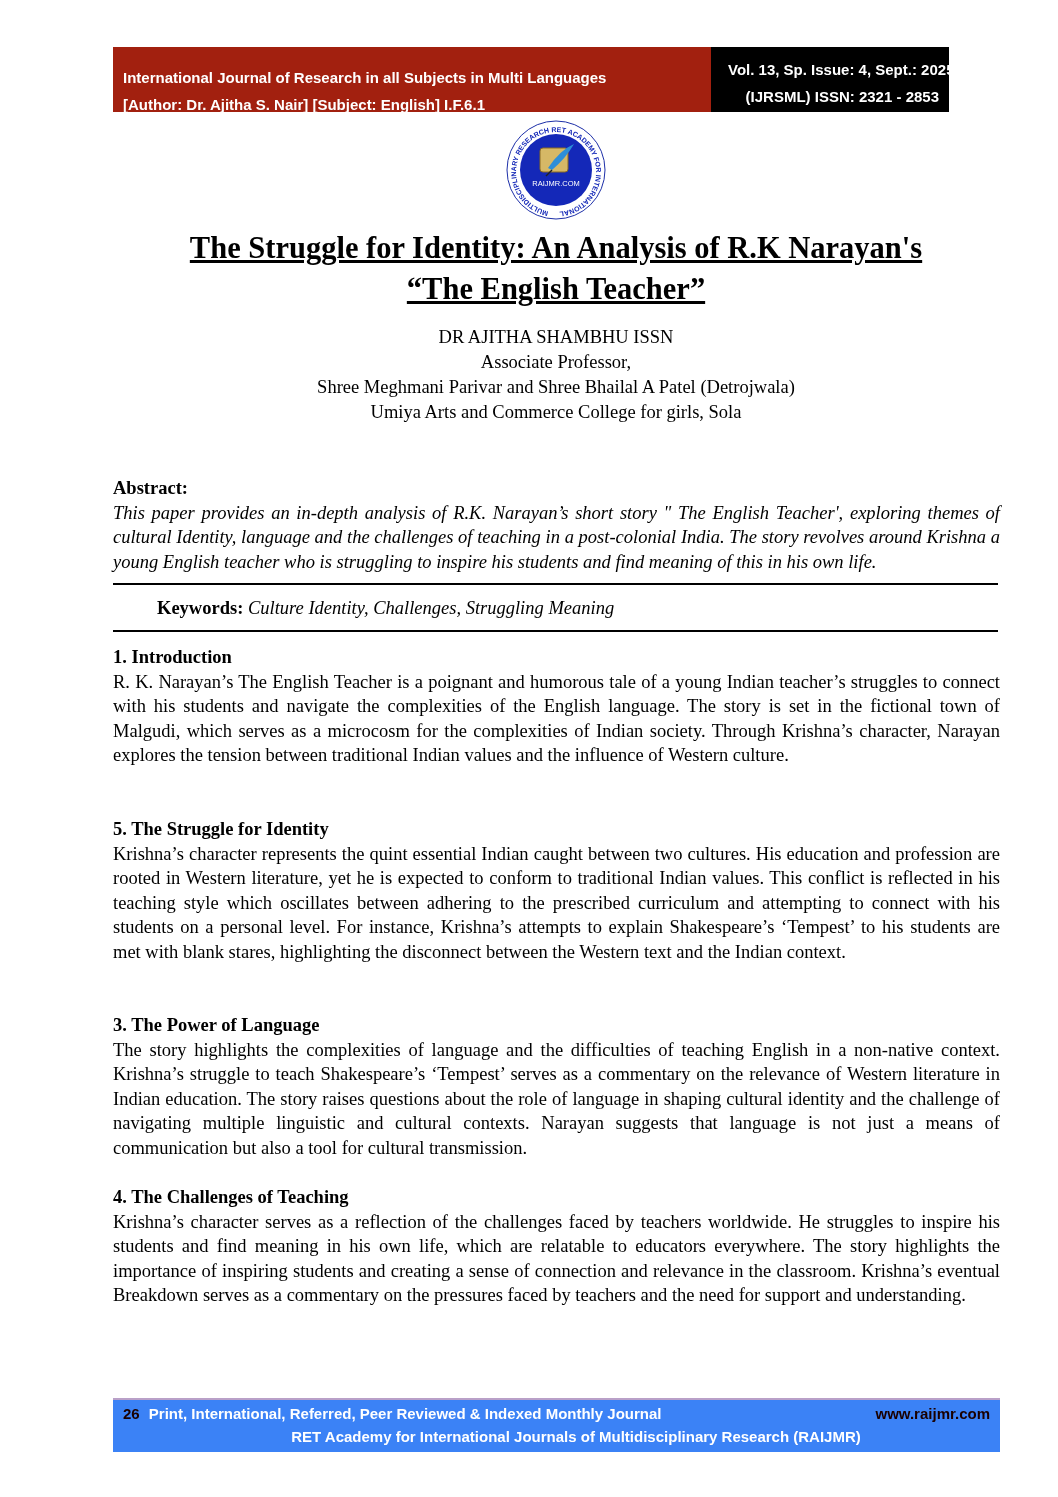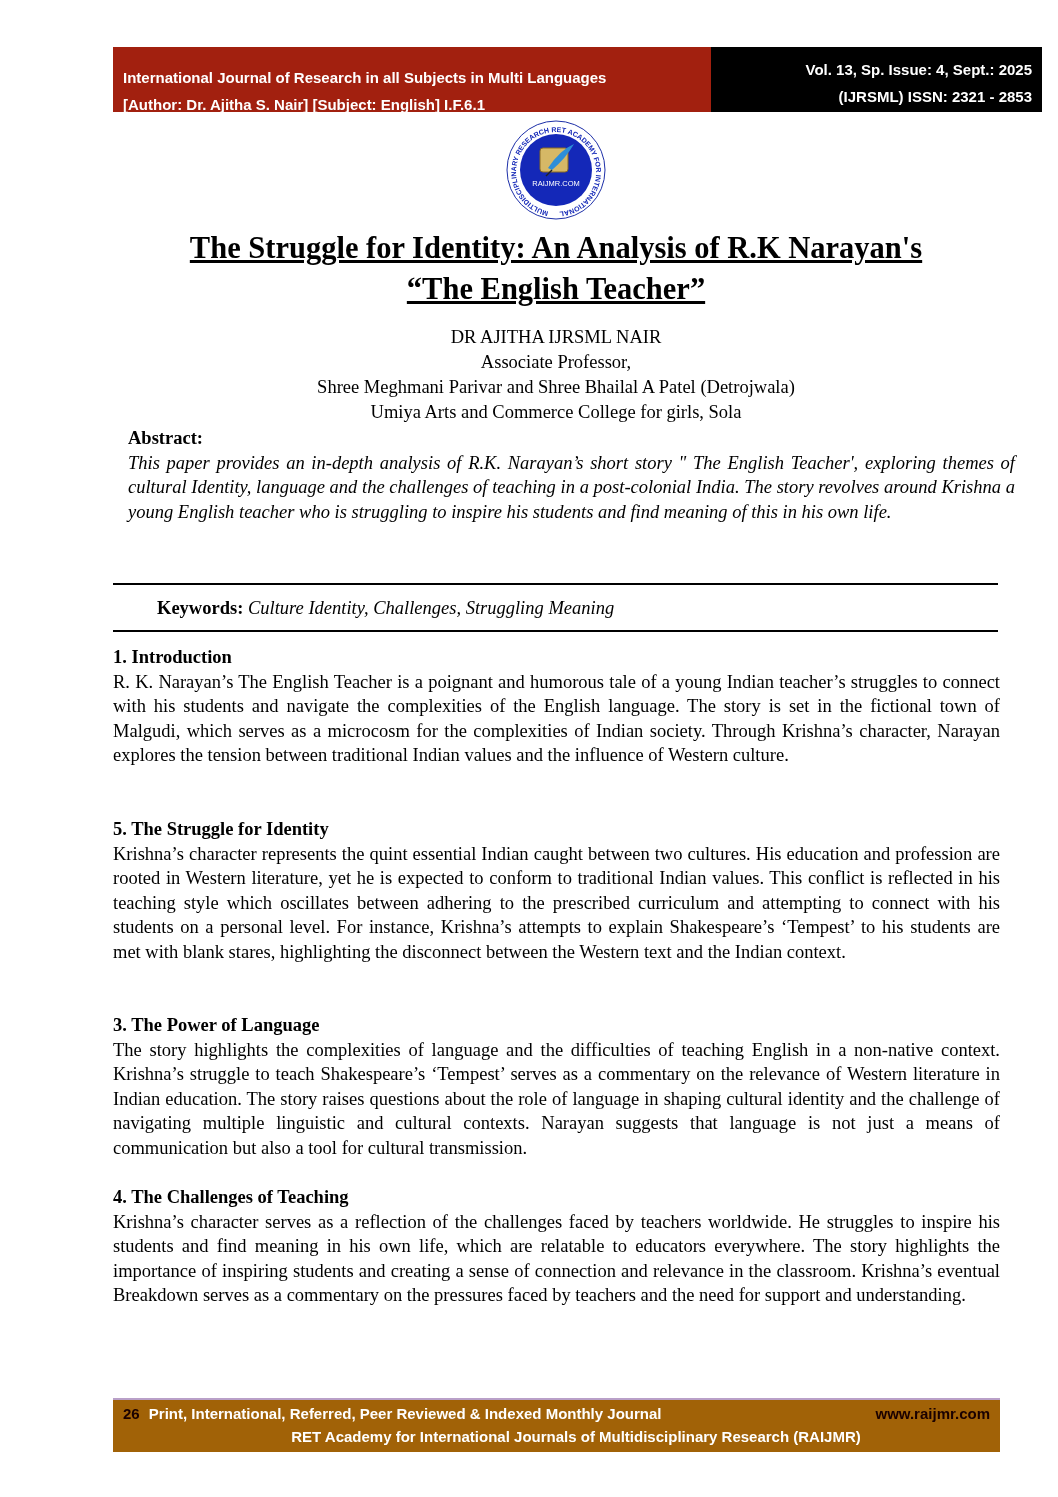--- a/index.html
+++ b/index.html
@@ -7,24 +7,24 @@
   .page { position: absolute; left: 0; top: 0; width: 1058px; height: 1497px; background: #fff; }
 
   
   .hdr-left {
     position: absolute; left: 113px; top: 47px; width: 598px; height: 65px;
     background: #a2200f; color: #fff;
     font-family: "Liberation Sans", sans-serif; font-weight: bold; font-size: 15px;
     box-sizing: border-box; padding: 17px 0 0 10px; line-height: 27px;
   }
   .hdr-right {
-    position: absolute; left: 711px; top: 47px; width: 331px; height: 65px;
+    position: absolute; left: 711px; top: 47px; width: 238px; height: 65px;
     background: #000; color: #fff;
     font-family: "Liberation Sans", sans-serif; font-weight: bold; font-size: 15px;
-    box-sizing: border-box; padding: 9px 10px 0 4px; line-height: 27px; text-align: right;
+    box-sizing: border-box; padding: 9px 10px 0 17px; line-height: 27px; text-align: right;
   }
   .hdr-line { display: block; white-space: nowrap; }
 
   
   .logo { position: absolute; left: 500px; top: 120px; width: 112px; height: 100px; }
 
   
   .title {
     position: absolute; left: 110px; top: 228px; width: 892px; text-align: center;
     font-family: "Liberation Serif", serif; font-weight: bold; font-size: 30.5px; line-height: 41px; color: #000;
@@ -43,21 +43,21 @@
     text-align: justify;
   }
   .label-bold { font-weight: bold; }
   .italic { font-style: italic; }
   .sec-head { font-weight: bold; display: block; text-align: left; }
   .rule { position: absolute; left: 113px; width: 885px; height: 2px; background: #000; }
 
   
   .footer {
     position: absolute; left: 113px; top: 1398px; width: 887px; height: 54px;
-    background: #a16207; border-top: 2px solid #b9a0c8; box-sizing: border-box;
+    background: #3b82f6; border-top: 2px solid #b9a0c8; box-sizing: border-box;
     font-family: "Liberation Sans", sans-serif; font-weight: bold; font-size: 15px; color: #fff;
   }
   .ft-row1 { position: absolute; left: 10px; top: 3px; right: 10px; height: 22px; line-height: 22px; white-space: nowrap; }
   .ft-page { color: #1a0000; margin-right: 5px; }
   .ft-url { position: absolute; right: 0; top: 0; color: #1a0000; }
   .ft-row2 { position: absolute; left: 0; right: 0; top: 26px; text-align: center; line-height: 22px; white-space: nowrap; padding-left: 39px; }
 </style>
 </head>
 <body>
 
@@ -88,27 +88,27 @@
       <text x="56" y="66" text-anchor="middle" font-family="Liberation Sans, sans-serif" font-size="7.5" fill="#ffffff">RAIJMR.COM</text>
     </svg>
   </div>
 
   <div class="title">
     <span>The Struggle for Identity: An Analysis of R.K Narayan's</span>
     <span>“The English Teacher”</span>
   </div>
 
   <div class="affil">
-    <span>DR AJITHA IJRSML NAIR</span>
+    <span>DR AJITHA SHAMBHU ISSN</span>
     <span>Associate Professor,</span>
     <span>Shree Meghmani Parivar and Shree Bhailal A Patel (Detrojwala)</span>
     <span>Umiya Arts and Commerce College for girls, Sola</span>
   </div>
 
-  <div class="body-text" style="top:426px;margin-left:15px;">
+  <div class="body-text" style="top:476px;">
     <span class="sec-head">Abstract:</span>
     <span class="italic">This paper provides an in-depth analysis of R.K. Narayan’s short story " The English Teacher', exploring themes of cultural Identity, language and the challenges of teaching in a post-colonial India. The story revolves around Krishna a young English teacher who is struggling to inspire his students and find meaning of this in his own life.</span>
   </div>
 
   <div class="rule" style="top:583px;"></div>
 
   <div class="body-text" style="top:596px;margin-left:44px;">
     <span class="label-bold">Keywords:</span>
     <span class="italic">Culture Identity, Challenges, Struggling Meaning</span>
   </div>

